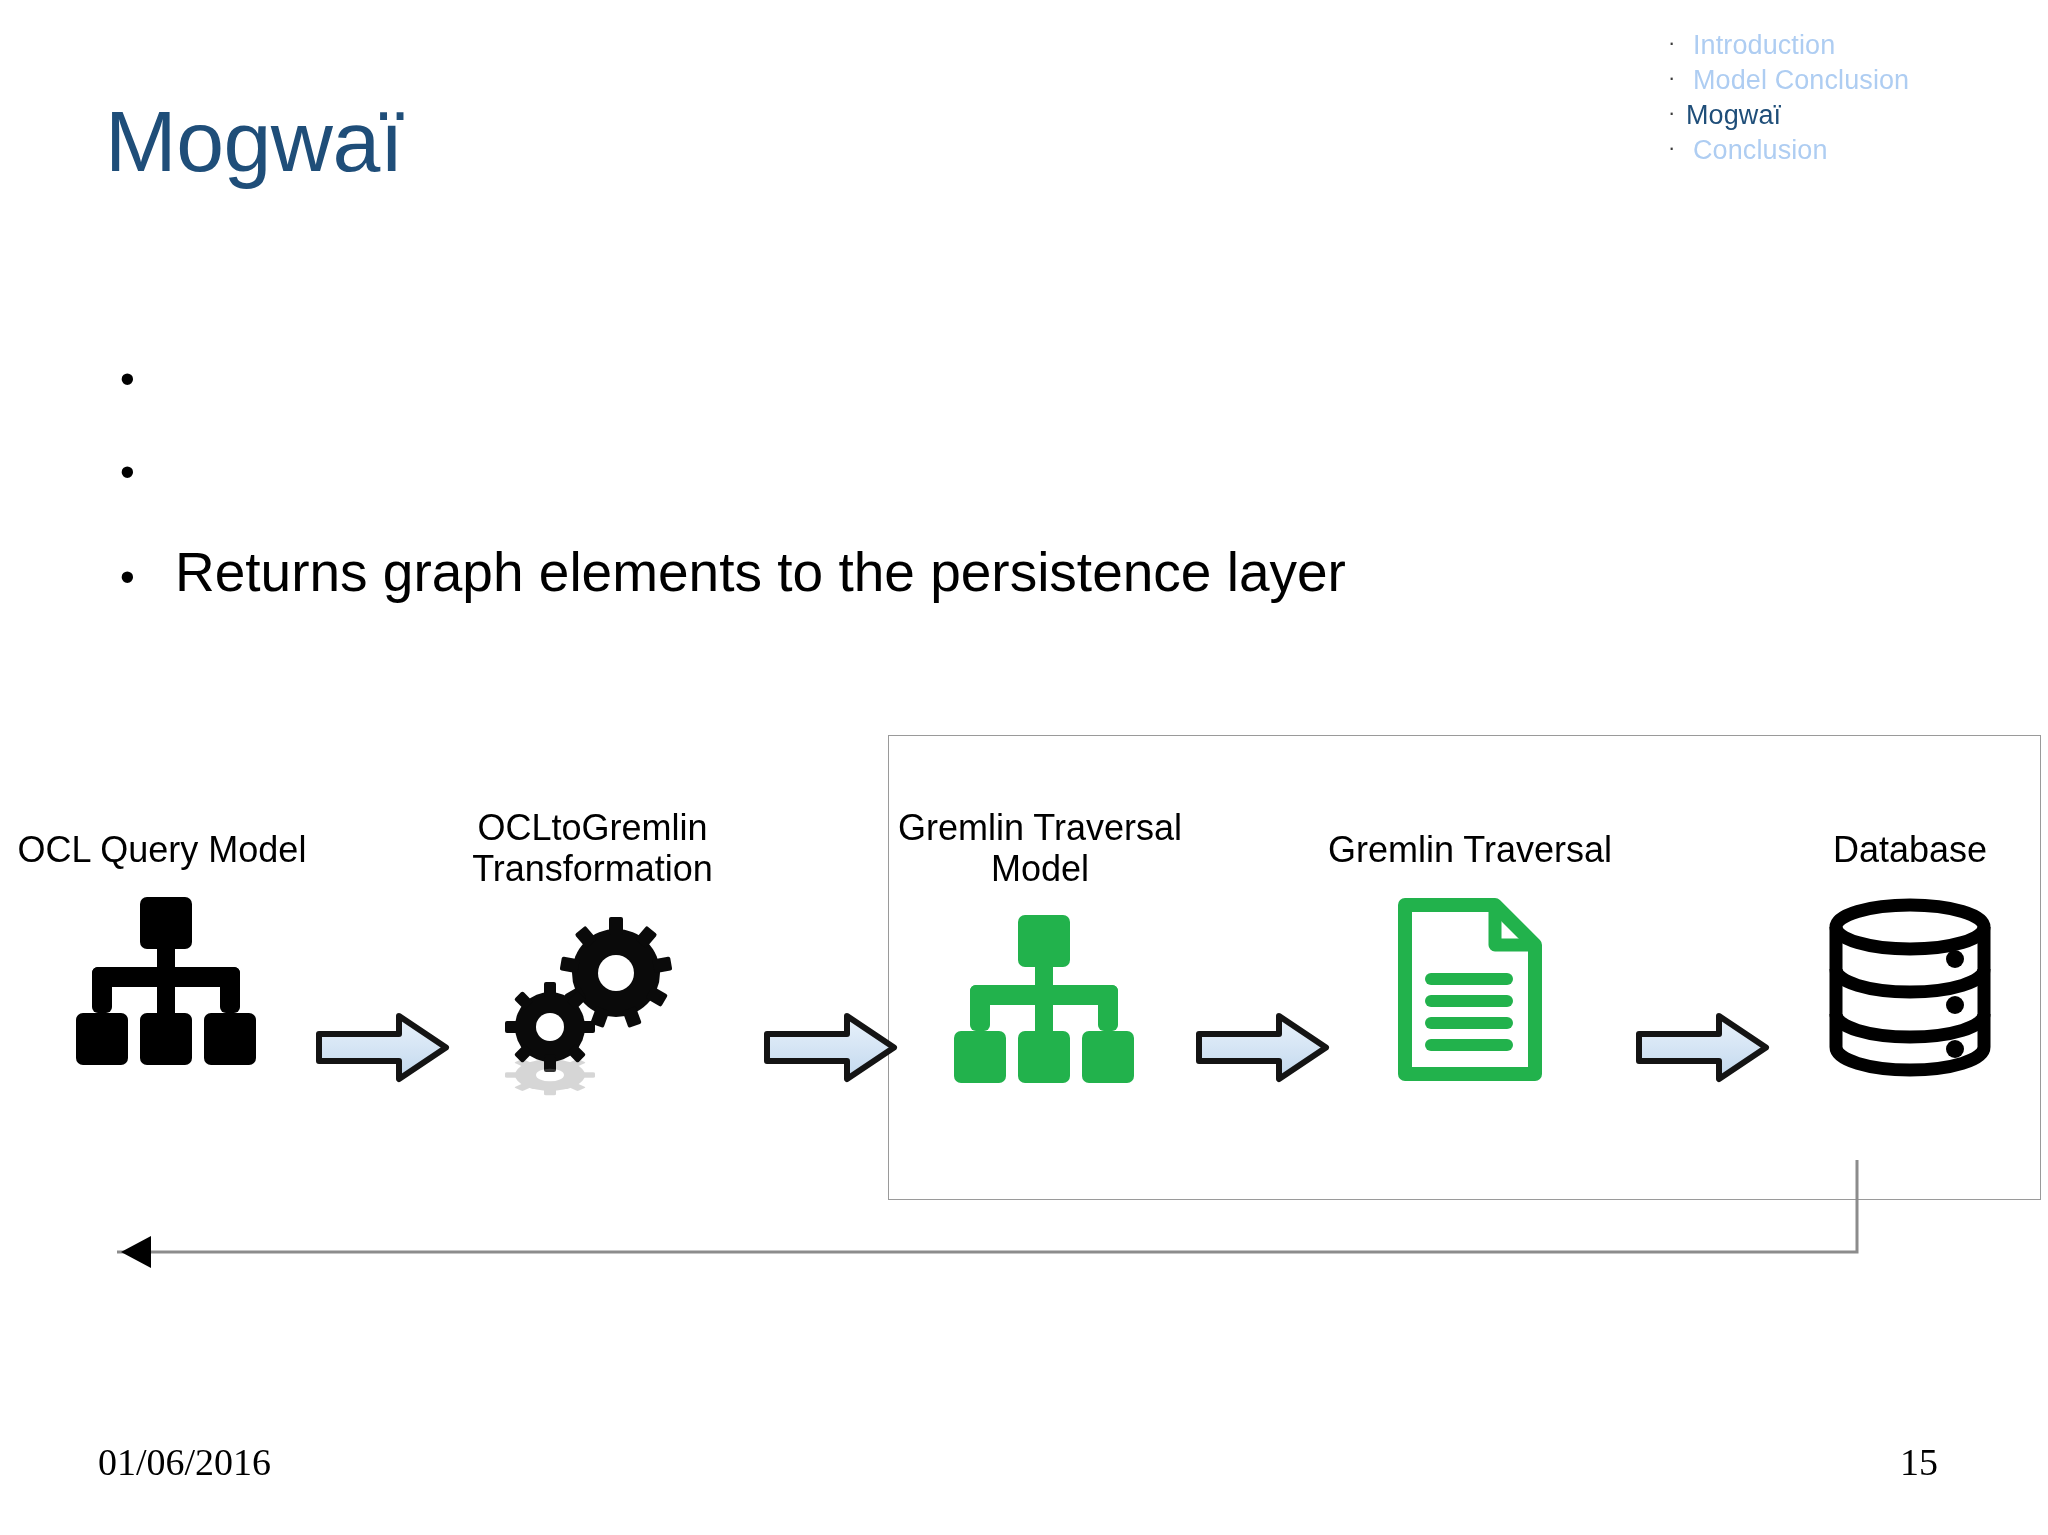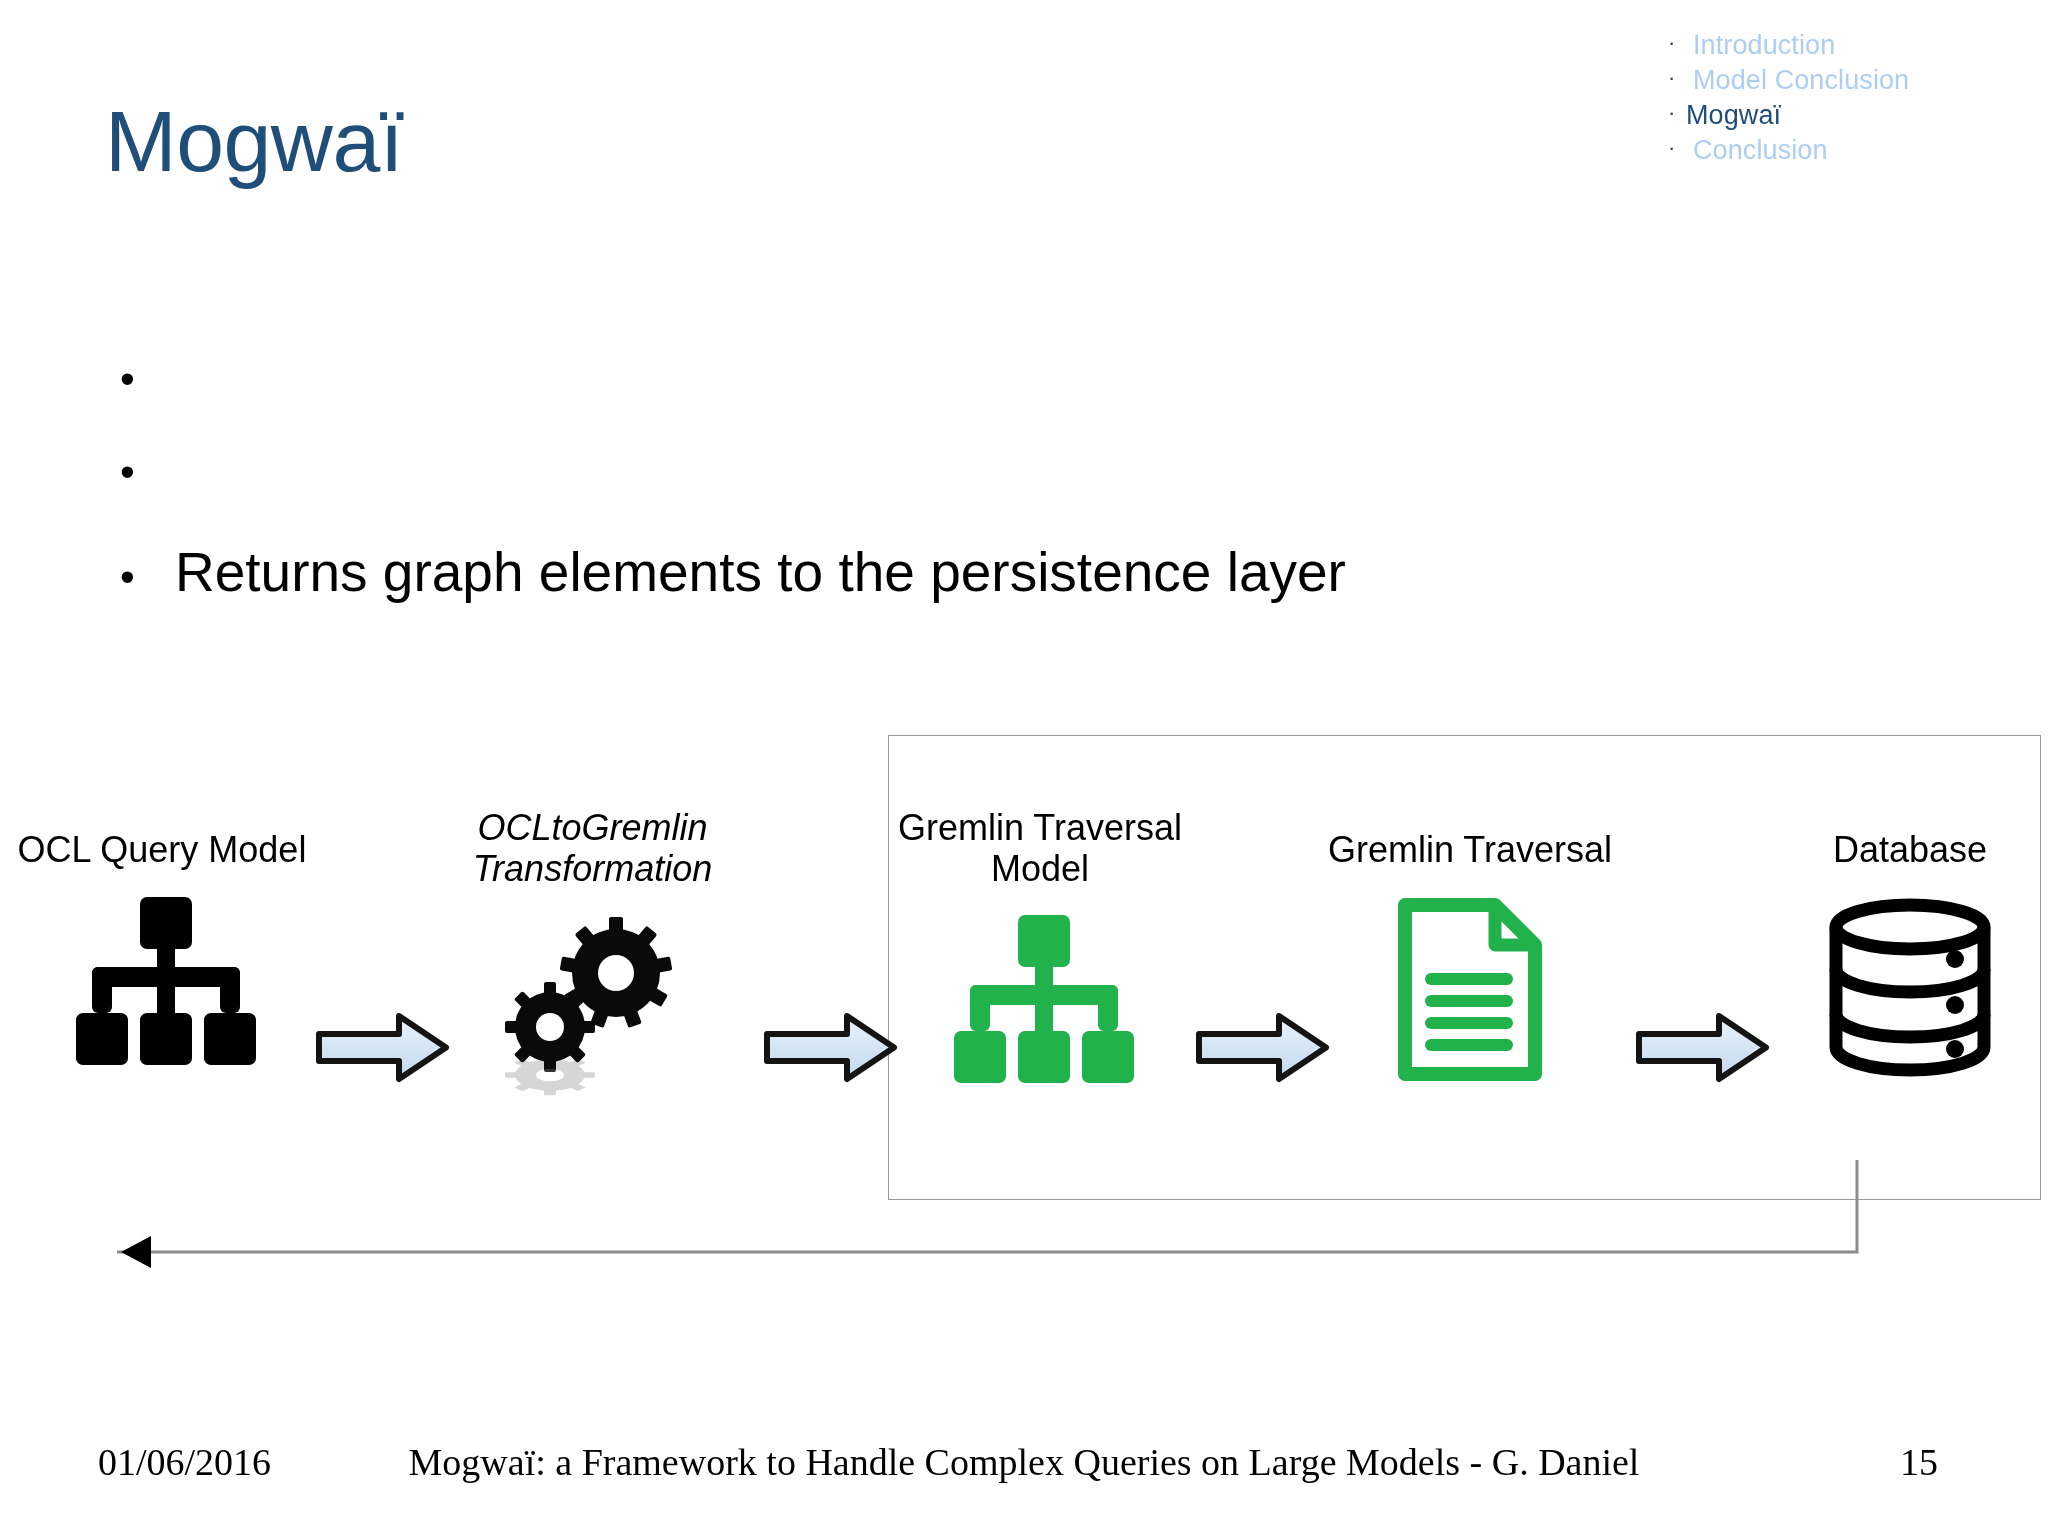--- a/index.html
+++ b/index.html
@@ -48,21 +48,21 @@
   .stage { position:absolute; text-align:center; }
   .stage-label {
     font-size:36px; line-height:1.13; color:#000; white-space:pre-line;
   }
   .stage-art {
     margin-top:26px; display:flex; align-items:center; justify-content:center;
   }
 
   
   #stage-ocl       { left:-8px;   top:100px; width:340px; }
-  #stage-transform { left:420px;  top:78px;  width:345px;font-style:italic; }
+  #stage-transform { left:420px;  top:78px;  width:345px; }
   #stage-gtm       { left:870px;  top:78px;  width:340px; }
   #stage-gt        { left:1290px; top:100px; width:360px; }
   #stage-db        { left:1760px; top:100px; width:300px; }
 
   
   .flow-arrow { position:absolute; width:135px; height:75px; }
   #arrow-1 { left:315px;  top:280px; }
   #arrow-2 { left:763px;  top:280px; }
   #arrow-3 { left:1195px; top:280px; }
   #arrow-4 { left:1635px; top:280px; }
@@ -293,15 +293,14 @@
   <div id="feedback">
     <svg width="1860" height="120" viewBox="0 0 1860 120">
       <path d="M1762 0 V92 H22" fill="none" stroke="#8c8c8c" stroke-width="3"></path>
       <path d="M26 92 L56 76 L56 108 Z" fill="#000"></path>
     </svg>
   </div>
 </div>
 
 <div id="footer">
   <div id="footer-date">01/06/2016</div>
-  <div id="footer-title">Mogwaï: a Framework to Handle Complex Queries on Large Models - G. Daniel</div>
   <div id="footer-page">15</div>
 </div>
 
 </body></html>

